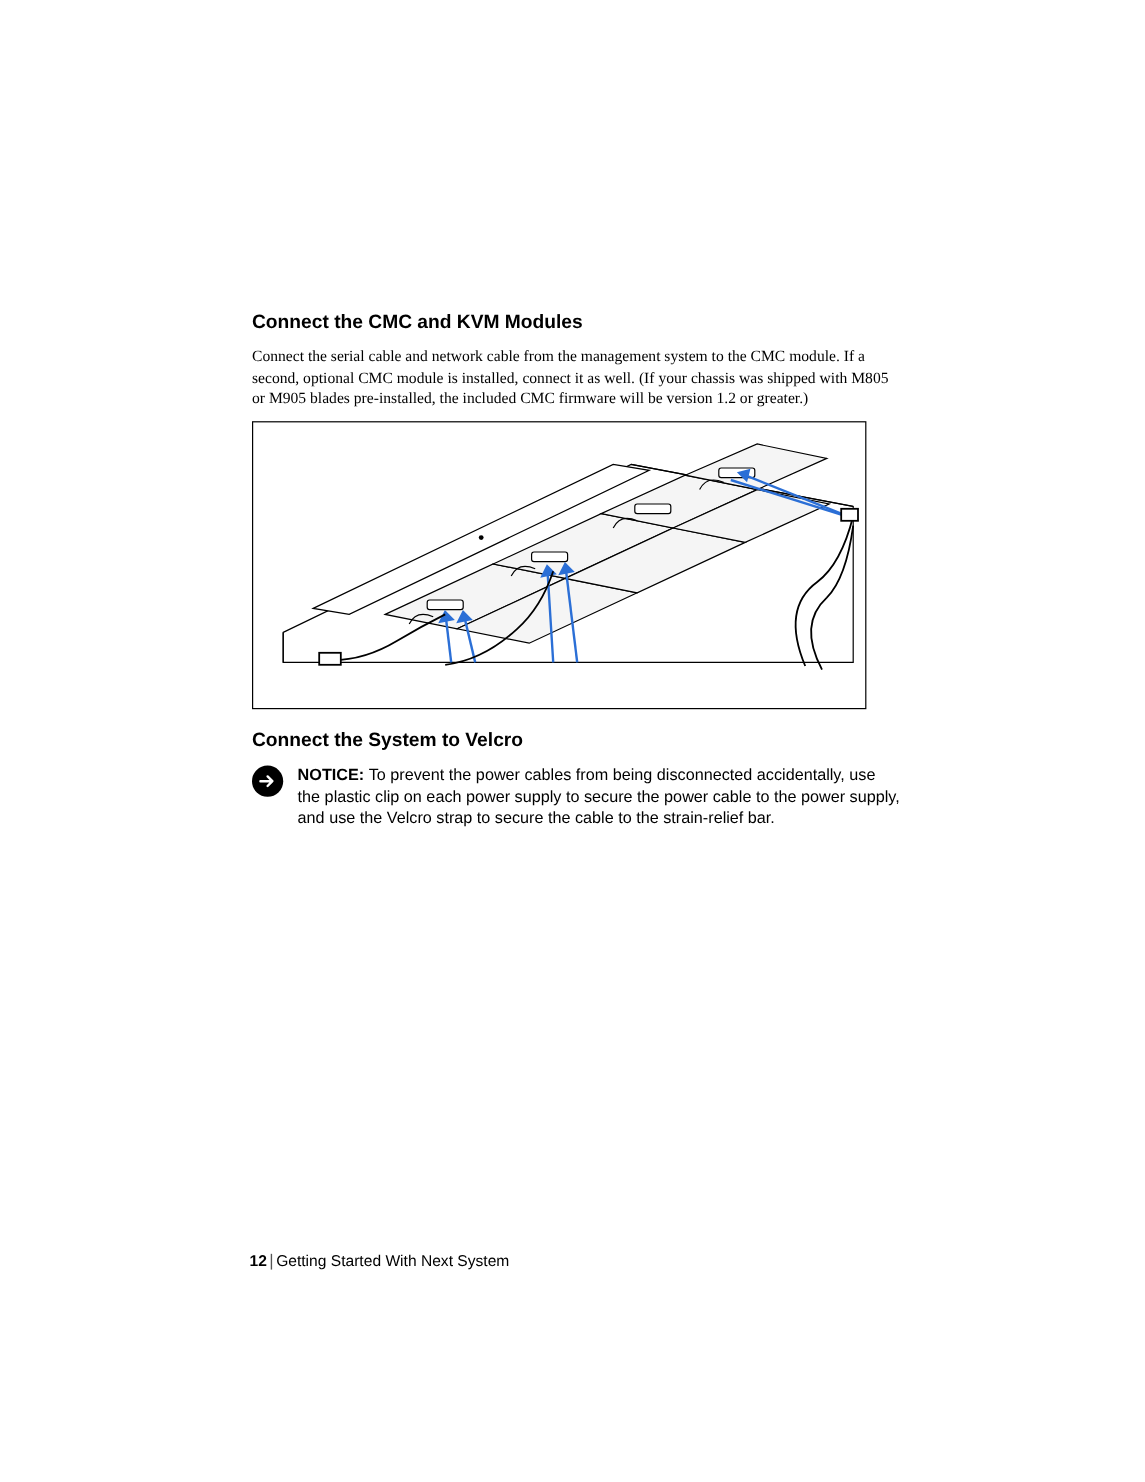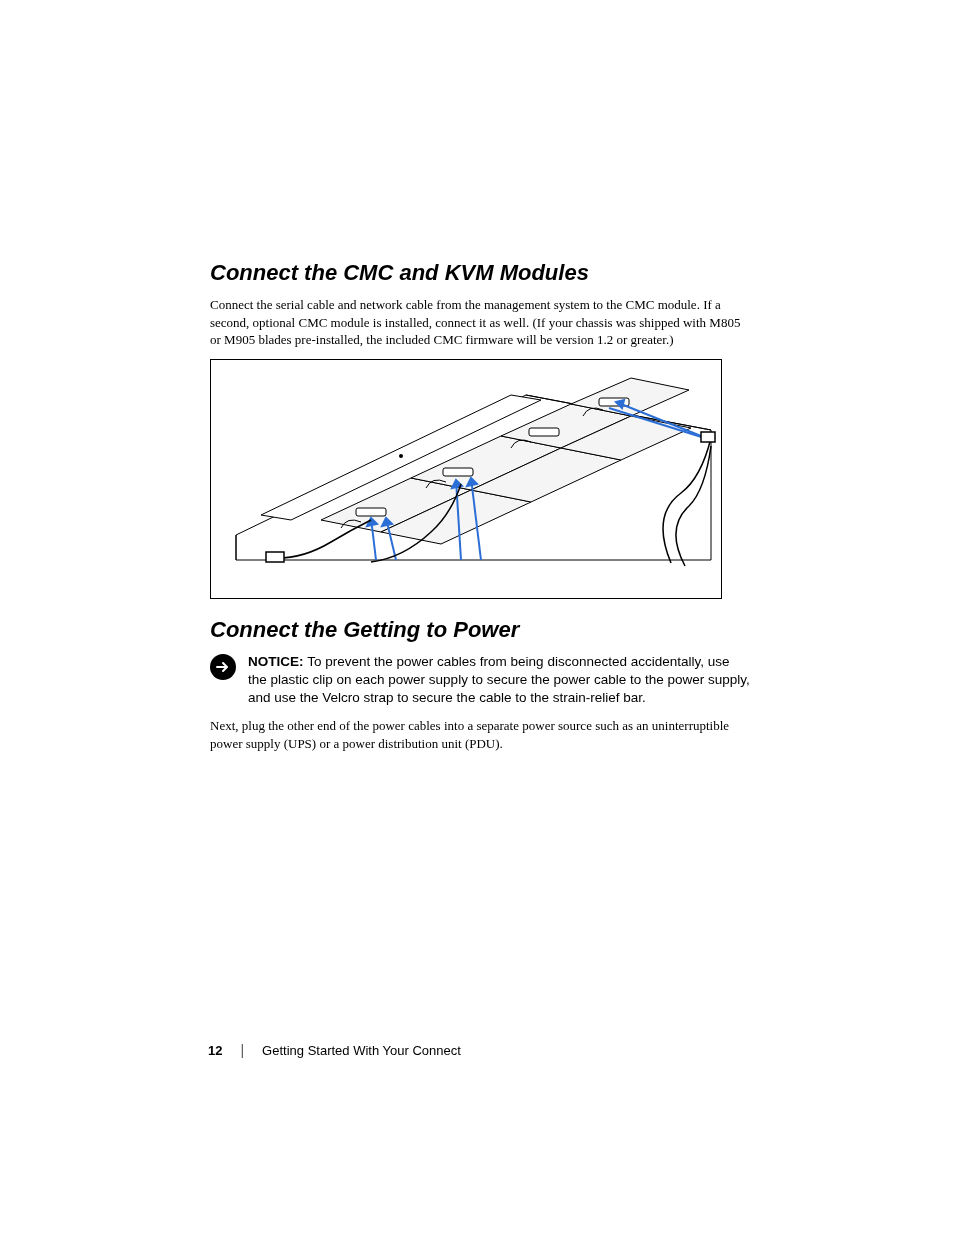--- a/index.html
+++ b/index.html
@@ -13,43 +13,41 @@
   }
   .content {
     position: absolute;
     left: 210px;
     top: 260px;
     width: 540px;
   }
   .section-heading {
     font-family: Arial, Helvetica, sans-serif;
     font-weight: bold;
-    font-size: 22px;
+    font-size: 16px;
     margin-bottom: 10px;
-    font-style: italic;
   }
   .body-text {
     font-size: 13px;
     line-height: 1.35;
     margin-bottom: 10px;
   }
   .figure {
     width: 512px;
     height: 240px;
     border: 1.5px solid #000;
     margin: 8px 0 18px 0;
     background: #fff;
     position: relative;
     overflow: hidden;
   }
   .notice-block {
     display: flex;
     align-items: flex-start;
     margin-top: 6px;
-    margin-bottom: 10px;
   }
   .notice-icon {
     width: 26px;
     height: 26px;
     border-radius: 50%;
     background: #000;
     color: #fff;
     display: flex;
     align-items: center;
     justify-content: center;
@@ -67,21 +65,21 @@
     font-weight: bold;
   }
   .footer {
     position: absolute;
     left: 208px;
     top: 1042px;
     font-family: Arial, Helvetica, sans-serif;
     font-size: 13px;
     display: flex;
     align-items: center;
-    gap: 18px;
+    gap: 2px;
   }
   .footer .page-num {
     font-weight: bold;
   }
   .footer .divider {
     color: #555;
     font-size: 14px;
   }
 </style>
 </head>
@@ -146,34 +144,33 @@
         <path d="M250 124 q-10 30 -30 48 q-28 26 -60 30"></path>
 
         <rect x="490" y="72" width="14" height="10" fill="#fff"></rect>
         <rect x="55" y="192" width="18" height="10" fill="#fff"></rect>
       </g>
 
       <circle cx="190" cy="96" r="2" fill="#000"></circle>
     </svg>
   </div>
 
-  <h3 class="section-heading">Connect the Getting to Power</h3>
+  <h3 class="section-heading">Connect the System to Velcro</h3>
 
   <div class="notice-block">
     <div class="notice-icon">
       <svg viewBox="0 0 16 16">
           <path d="M2 8 h8 M8 4 l4 4 l-4 4" stroke="#fff" stroke-width="2" fill="none" stroke-linecap="round" stroke-linejoin="round"></path>
         </svg>
     </div>
     <div class="notice-text">
       <span class="notice-label">NOTICE: </span><span>To prevent the power cables from being disconnected accidentally, use the plastic clip on each power supply to secure the power cable to the power supply, and use the Velcro strap to secure the cable to the strain-relief bar.</span>
     </div>
   </div>
 
-  <p class="body-text">Next, plug the other end of the power cables into a separate power source such as an uninterruptible power supply (UPS) or a power distribution unit (PDU).</p>
 
 </div>
 
 <div class="footer">
   <span class="page-num">12</span>
   <span class="divider">|</span>
-  <span>Getting Started With Your Connect</span>
+  <span>Getting Started With Next System</span>
 </div>
 
 </body></html>

